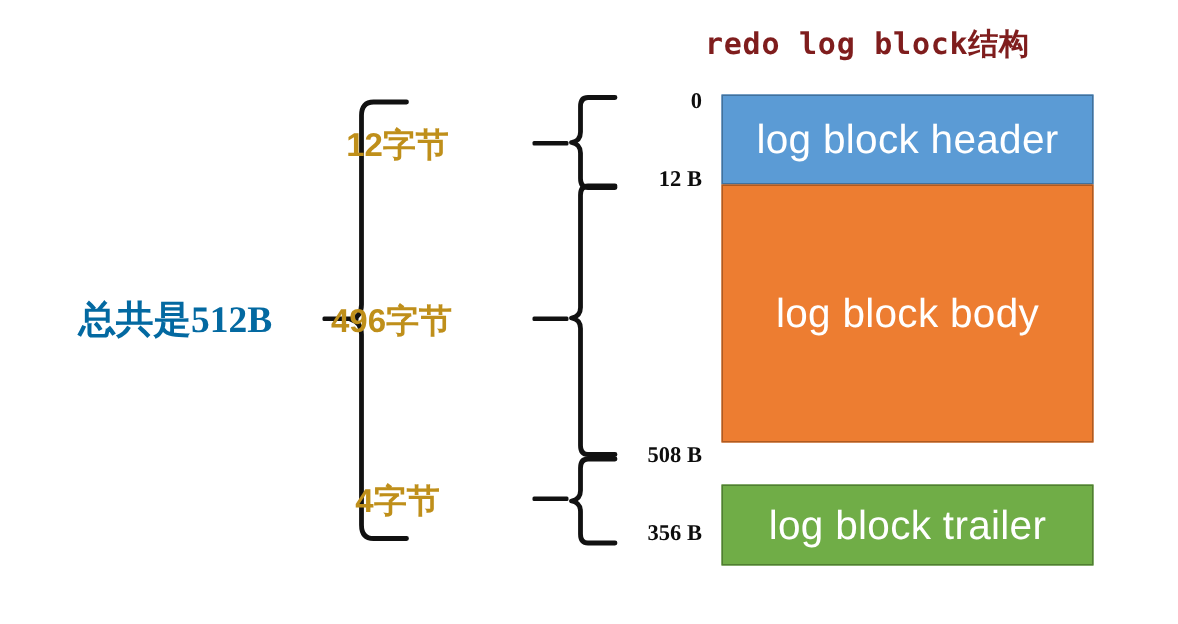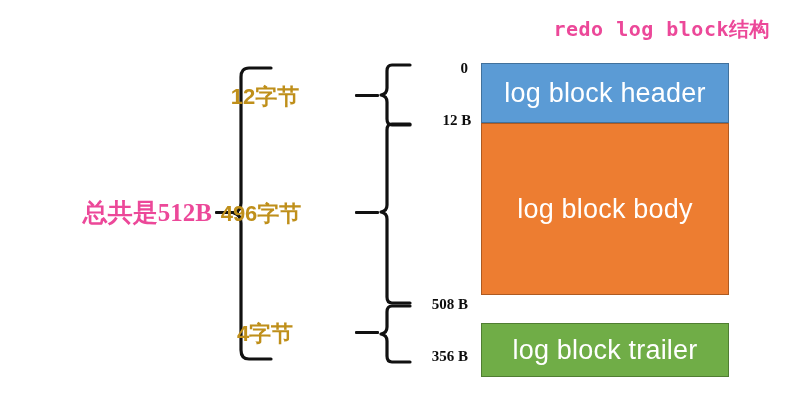--- a/index.html
+++ b/index.html
@@ -17,25 +17,25 @@
     background: #ffffff;
     overflow: hidden;
   }
 
   
   .title {
     position: absolute;
     left: 470px;
     top: 16px;
     width: 300px;
-    text-align: right;
+    text-align: left;
     font-family: "DejaVu Sans Mono", "Liberation Mono", monospace;
     font-size: 20px;
     font-weight: 700;
-    color: #ec4899;
+    color: #7f1d1d;
     letter-spacing: 0.5px;
     white-space: nowrap;
   }
 
   
   .block {
     position: absolute;
     left: 481px;
     width: 248px;
     box-sizing: border-box;
@@ -71,21 +71,21 @@
     position: absolute;
     width: 64px;
     text-align: right;
     font-family: "Liberation Serif", serif;
     font-size: 15px;
     font-weight: 700;
     color: #0d0d0d;
     white-space: nowrap;
   }
   .off-0    { left: 404px; top: 60px; }
-  .off-12   { left: 425px; top: 112px; text-align: center; }
+  .off-12   { left: 404px; top: 112px; }
   .off-508  { left: 404px; top: 296px; }
   .off-512  { left: 404px; top: 348px; }
 
   
   .size-label {
     position: absolute;
     text-align: center;
     font-family: "Liberation Sans", sans-serif;
     font-size: 22px;
     font-weight: 700;
@@ -95,25 +95,25 @@
   .size-12  { left: 180px; top: 82px;  width: 170px; }
   .size-496 { left: 176px; top: 199px; width: 170px; }
   .size-4   { left: 180px; top: 319px; width: 170px; }
 
   
   .total-label {
     position: absolute;
     left: 22px;
     top: 196px;
     width: 190px;
-    text-align: right;
+    text-align: center;
     font-family: "Liberation Serif", serif;
     font-size: 25px;
     font-weight: 700;
-    color: #ec4899;
+    color: #0369a1;
     white-space: nowrap;
   }
 
   
   .dash {
     position: absolute;
     height: 3px;
     background: #111111;
     border-radius: 1px;
   }

